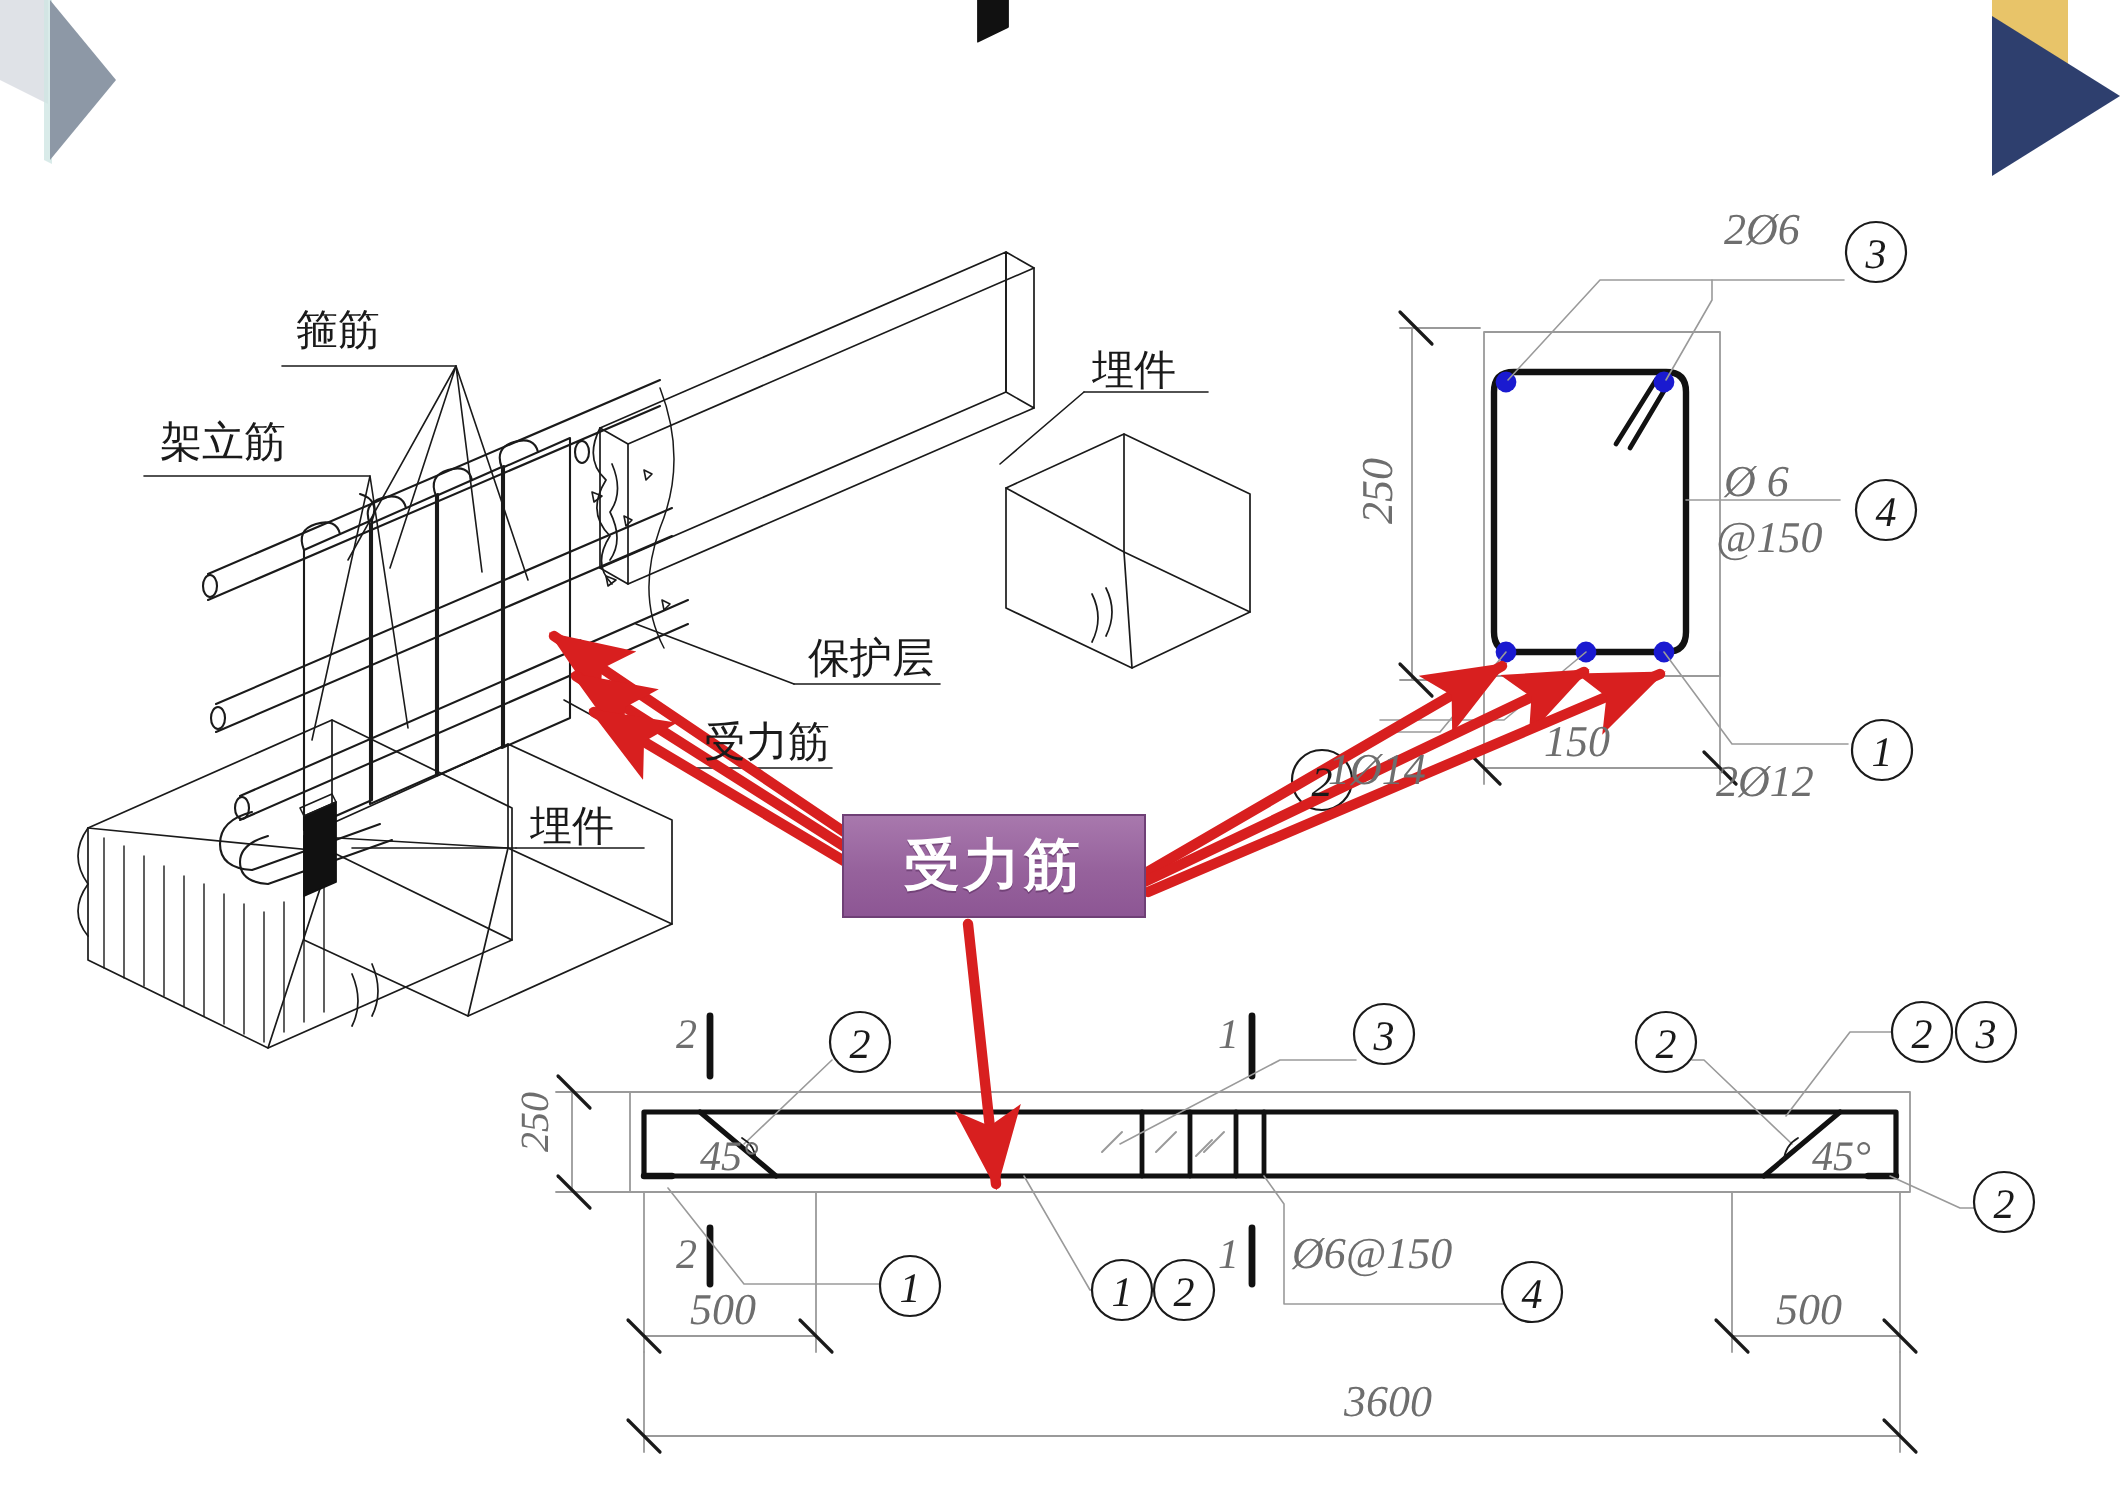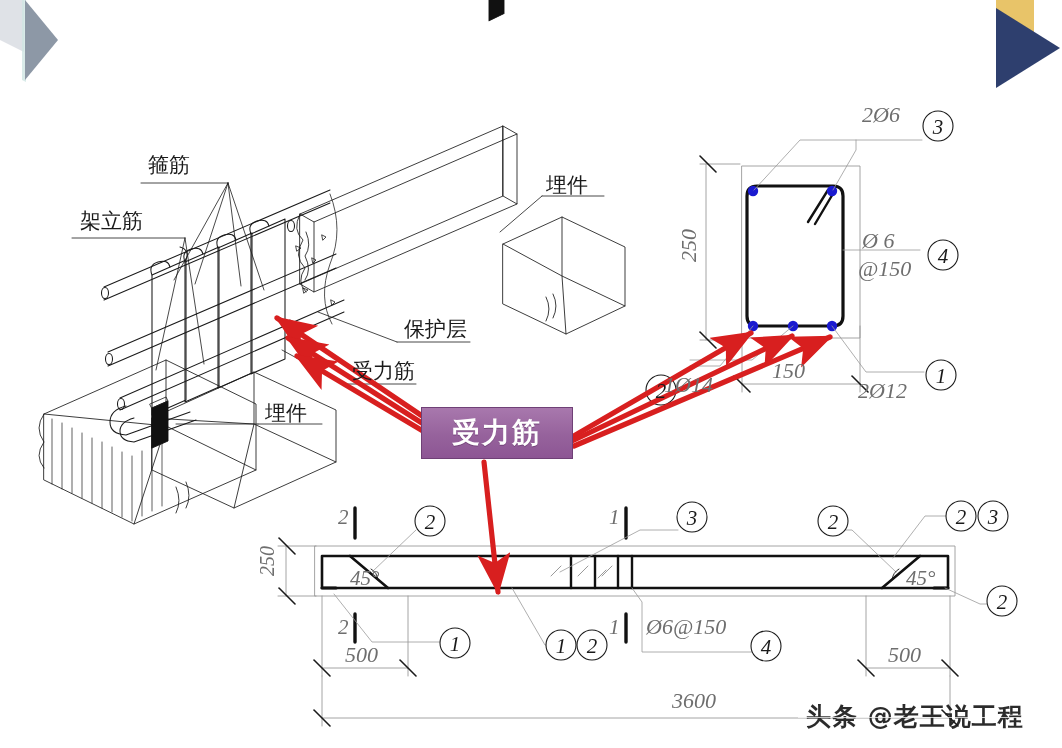--- a/index.html
+++ b/index.html
@@ -394,18 +394,14 @@
         <text x="766" y="654">4</text>
         <text x="1002" y="609">2</text>
       </g>
     </g>
   </svg>
 
   <div id="callout">
     <span>受力筋</span>
   </div>
 
-  <div id="watermark">
-    <span>头条 @老王说工程</span>
-    <span class="strike"></span>
-  </div>
 
 </div>
 
 </body></html>

